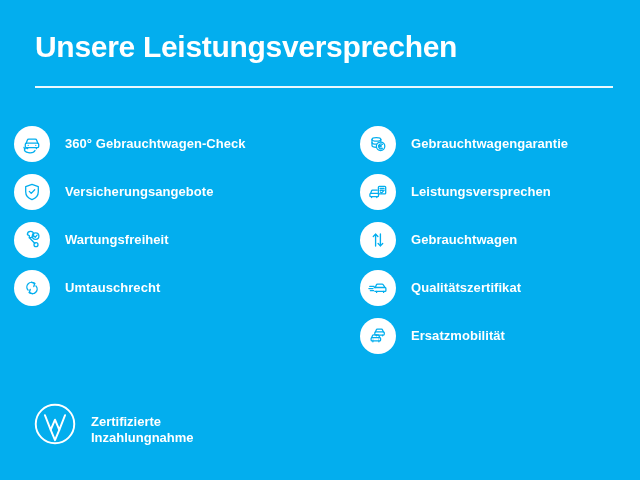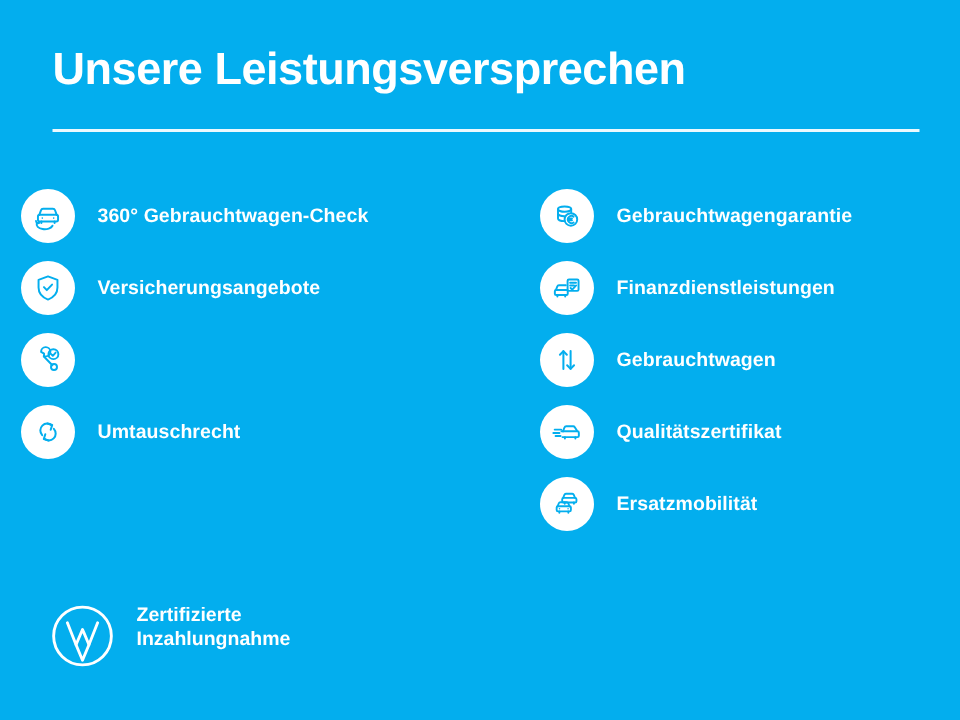--- a/index.html
+++ b/index.html
@@ -89,21 +89,21 @@
     letter-spacing: 0.05px;
     white-space: nowrap;
   }
 
   
   .brand {
     position: absolute;
     left: 33px;
     top: 402px;
     display: flex;
-    align-items: flex-start;
+    align-items: flex-end;
   }
   .vw-logo {
     flex: 0 0 auto;
     width: 44px;
     height: 44px;
   }
   .brand-text {
     margin-left: 14px;
     color: #ffffff;
     font-size: 13px;
@@ -156,20 +156,21 @@
       <div class="feature">
         <span class="badge">
           <svg width="24" height="24" viewBox="0 0 24 24" fill="none" stroke="#03AEEE" stroke-width="1.3" stroke-linecap="round" stroke-linejoin="round">
             <path d="M10.6 9.6a3.1 3.1 0 1 0-3.2-3.0l2.0 1.2-.2 2.0z"></path>
             <path d="M9.9 10.3l5.0 5.2"></path>
             <circle cx="16.0" cy="16.7" r="2.0"></circle>
             <circle cx="15.6" cy="8.1" r="3.3"></circle>
             <path d="M14.1 8.1l1.1 1.1 1.9-2.1"></path>
           </svg>
         </span>
+        <span class="feature-label">Wartungsfreiheit</span>
       </div>
 
       <div class="feature">
         <span class="badge">
           <svg width="24" height="24" viewBox="0 0 24 24" fill="none" stroke="#03AEEE" stroke-width="1.35" stroke-linecap="round" stroke-linejoin="round">
             <path d="M14.6 7.6a4.6 4.6 0 0 0-6.5 6.5"></path>
             <path d="M11.6 6.3l3.2 1.0-1.0 3.2"></path>
             <path d="M9.4 16.4a4.6 4.6 0 0 0 6.5-6.5"></path>
             <path d="M12.4 17.7l-3.2-1.0 1.0-3.2"></path>
           </svg>
@@ -200,21 +201,21 @@
         <span class="badge">
           <svg width="24" height="24" viewBox="0 0 24 24" fill="none" stroke="#03AEEE" stroke-width="1.3" stroke-linecap="round" stroke-linejoin="round">
             <path d="M4.6 13.4l.9-2.4a1.2 1.2 0 0 1 1.1-.8h4.6"></path>
             <rect x="3.9" y="13.3" width="8.6" height="3.4" rx="0.9"></rect>
             <path d="M5.6 16.7v.9M10.8 16.7v.9"></path>
             <rect x="12.4" y="6.3" width="7.3" height="7.6" rx="0.9"></rect>
             <path d="M14.1 8.5h3.9M14.1 10.3h2.6"></path>
             <path d="M14.4 12.0l1.1 1.1 2.6-2.8"></path>
           </svg>
         </span>
-        <span class="feature-label">Finanzdienstleistungen</span>
+        <span class="feature-label">Leistungsversprechen</span>
       </div>
 
       <div class="feature">
         <span class="badge">
           <svg width="24" height="24" viewBox="0 0 24 24" fill="none" stroke="#03AEEE" stroke-width="1.35" stroke-linecap="round" stroke-linejoin="round">
             <path d="M9.6 18.0V6.2"></path>
             <path d="M7.3 8.5l2.3-2.4 2.3 2.4"></path>
             <path d="M14.4 6.0v11.8"></path>
             <path d="M12.1 15.5l2.3 2.4 2.3-2.4"></path>
           </svg>

